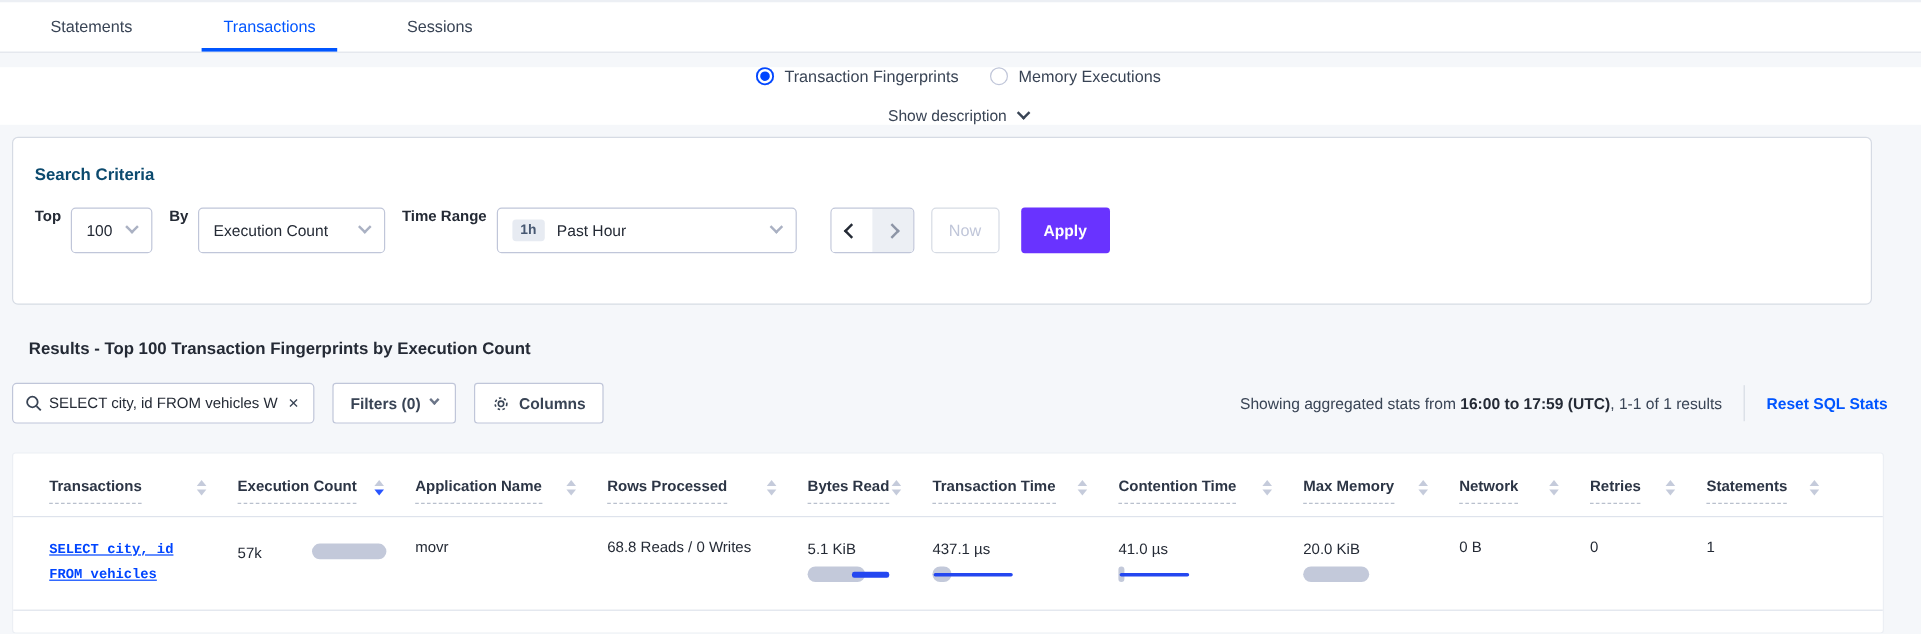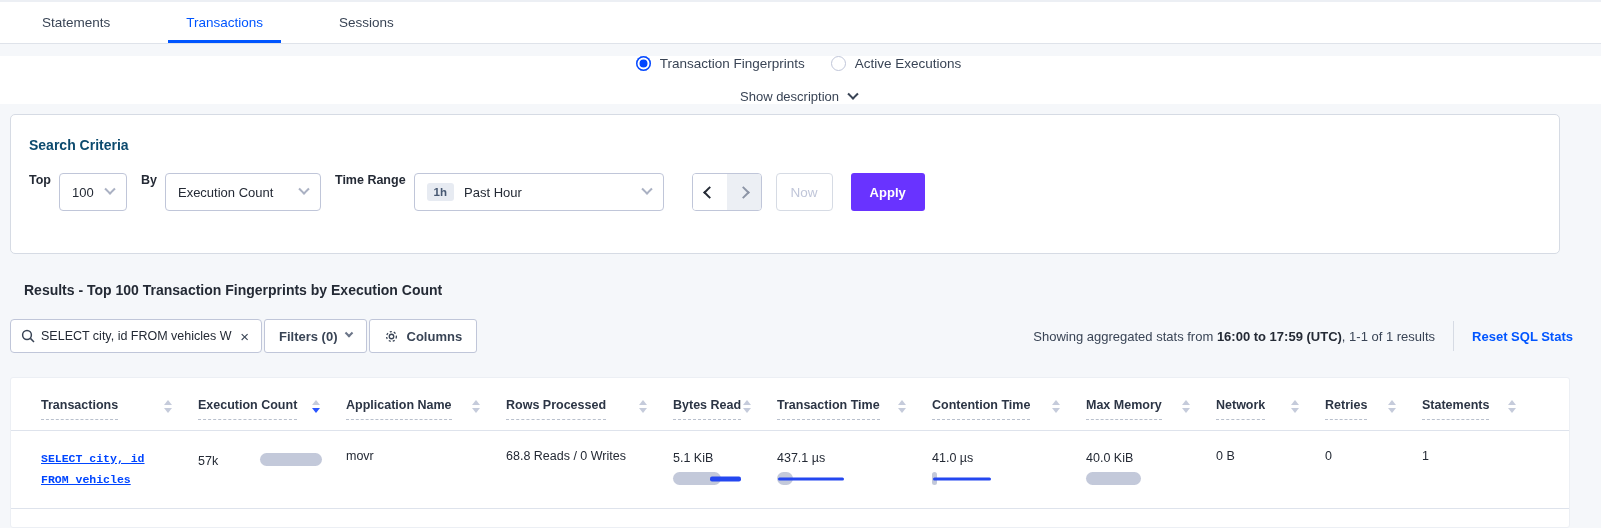--- a/index.html
+++ b/index.html
@@ -48,21 +48,21 @@
   .chev-right { width:9px; height:9px; border-right:2px solid #8d95a6; border-top:2px solid #8d95a6; transform:rotate(45deg); }
   .now-btn { height:38px; margin-left:14px; padding:0 14px; border:1px solid #d6dbe4; border-radius:4px; background:#fff; color:#c0c6d9; font-size:13.5px; display:flex; align-items:center; cursor:default; }
   .apply-btn { height:38px; margin-left:18px; padding:0 19px; border:none; border-radius:3px; background:#6933ff; color:#fff; font-weight:bold; font-size:13px; display:flex; align-items:center; cursor:pointer; font-family:inherit; }
 
   
   .results-heading { font-weight:bold; font-size:14px; color:#242a35; margin:28px 0 0 24px; }
   .filter-row { display:flex; align-items:center; margin:21px 28px 0 10px; }
   .search-box { width:252px; height:34px; background:#fff; border:1px solid #c0c6d9; border-radius:4px; display:flex; align-items:center; padding:0 10px; }
   .search-box input { border:none; outline:none; flex:1; font-size:12.5px; color:#242a35; font-family:inherit; margin:0 6px; min-width:0; background:transparent; }
   .clear-x { color:#394455; font-size:15px; cursor:pointer; line-height:1; padding:0 2px; }
-  .btn-light { height:34px; background:#fff; border:1px solid #c0c6d9; border-radius:3px; display:flex; align-items:center; gap:8px; padding:0 14px; margin-left:2px; font-size:13px; font-weight:bold; color:#394455; cursor:pointer; }
+  .btn-light { height:34px; background:#fff; border:1px solid #c0c6d9; border-radius:3px; display:flex; align-items:center; gap:8px; padding:0 14px; margin-left:15px; font-size:13px; font-weight:bold; color:#394455; cursor:pointer; }
   .stats-right { margin-left:auto; display:flex; align-items:center; font-size:13px; color:#394455; }
   .stats-text b { color:#242a35; }
   .v-divider { width:1px; height:30px; background:#d6dbe4; margin:0 18px; }
   .reset-link { color:#0055ff; font-weight:bold; font-size:13px; cursor:pointer; white-space:nowrap; }
 
   
   .table-card { background:#fff; margin:24px 31px 0 10px; width:1560px; border:1px solid #eceff4; border-radius:3px; padding:6px 0 18px 0; }
   .t-row { display:flex; padding-left:30px; }
   .t-head { border-bottom:1px solid #dee3ec; padding-top:14px; padding-bottom:10px; }
   .t-col { flex:0 0 auto; padding-right:10px; }
@@ -98,21 +98,21 @@
   </div>
 
   <div class="viewbar">
     <div class="radio-group">
       <div class="radio-opt">
         <span class="radio-dot on"></span>
         <span>Transaction Fingerprints</span>
       </div>
       <div class="radio-opt">
         <span class="radio-dot"></span>
-        <span>Active Executions</span>
+        <span>Memory Executions</span>
       </div>
     </div>
     <div class="show-desc">
       <span>Show description</span>
       <span class="chev"></span>
     </div>
   </div>
 
   <div class="criteria-card">
     <div class="criteria-title">Search Criteria</div>
@@ -316,21 +316,21 @@
         <div class="metric-cell">
           <span class="cell-text">41.0 µs</span>
           <div class="barchart">
             <div class="bar-gray" style="width: 5px;"></div>
               <div class="bar-blue" style="left: 1px; width: 58px; height: 3px;"></div>
           </div>
         </div>
       </div>
       <div class="t-col c8">
         <div class="metric-cell">
-          <span class="cell-text">40.0 KiB</span>
+          <span class="cell-text">20.0 KiB</span>
           <div class="barchart">
             <div class="bar-gray" style="width: 55px;"></div>
           </div>
         </div>
       </div>
       <div class="t-col c9">
         <span class="cell-text">0 B</span>
       </div>
       <div class="t-col c10">
         <span class="cell-text">0</span>

